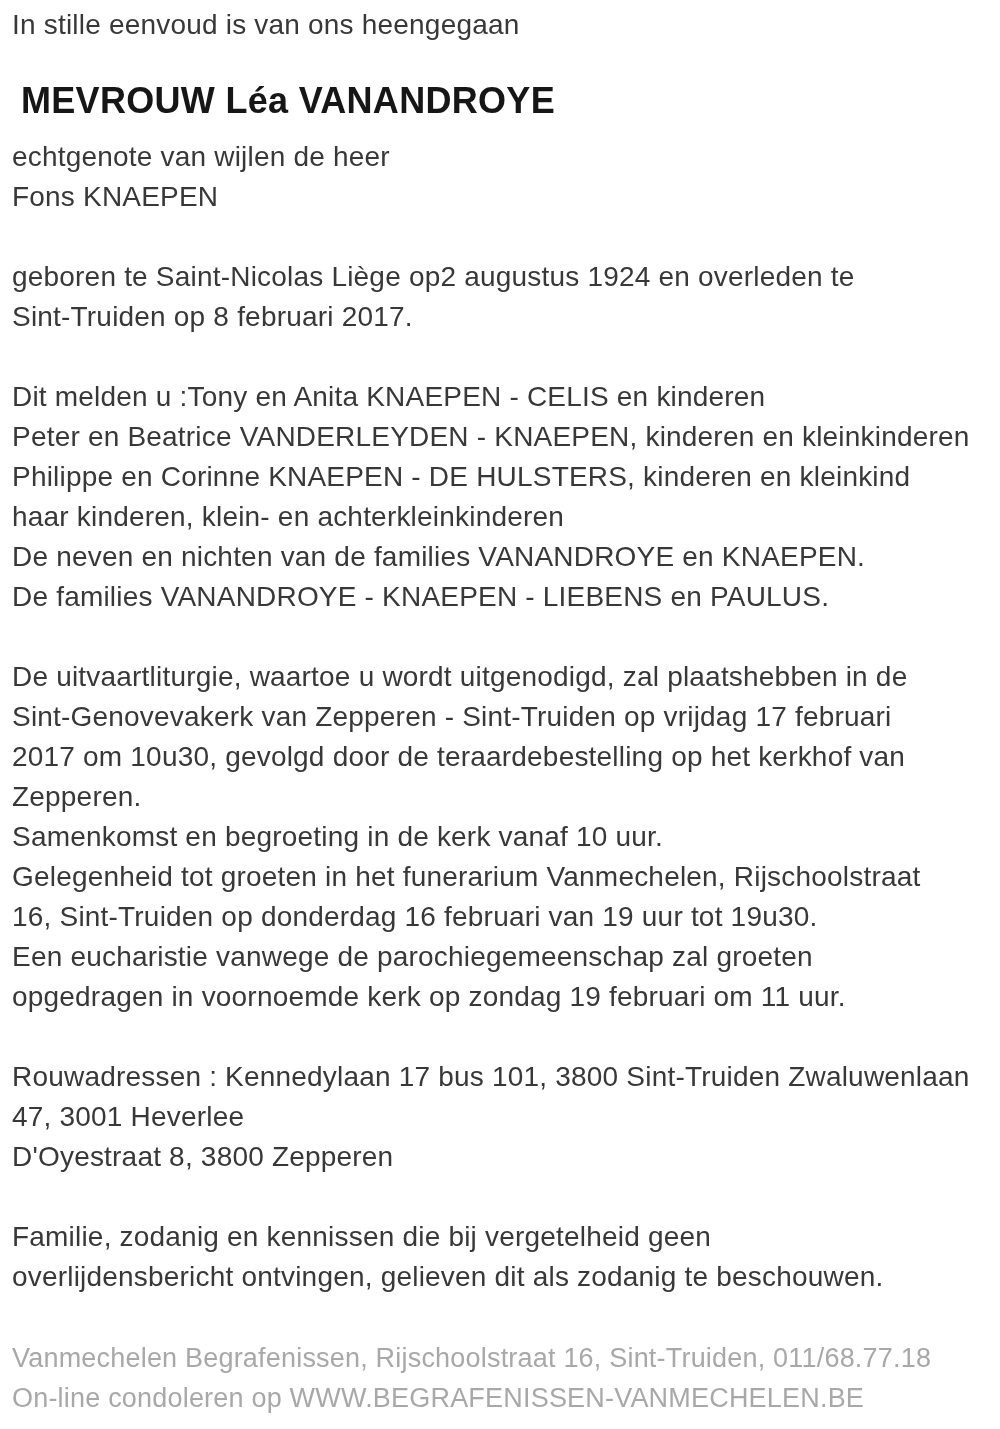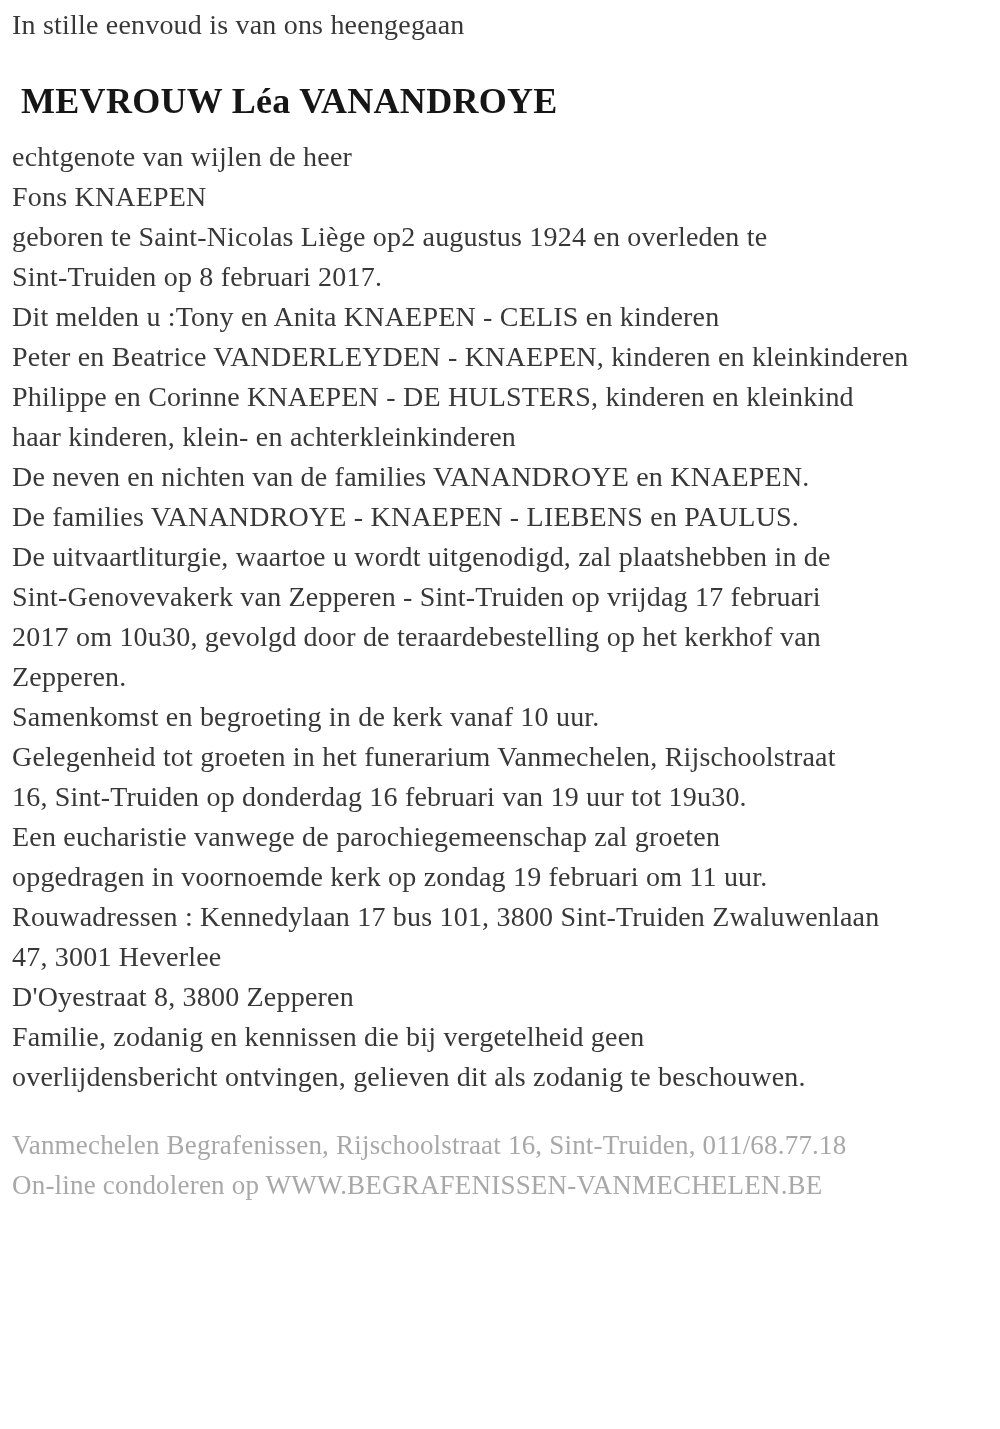--- a/index.html
+++ b/index.html
@@ -8,47 +8,48 @@
     background: #ffffff;
     width: 1000px;
     height: 1429px;
     overflow: hidden;
   }
   .page {
     box-sizing: border-box;
     width: 891px;
     height: 1429px;
     padding: 5px 22px 0 12px;
-    font-family: Liberation Serif, serif;
+    font-family: Liberation Sans, sans-serif;
     color: #383838;
   }
   .line {
     height: 40px;
     line-height: 40px;
     font-size: 28px;
     white-space: nowrap;
     letter-spacing: 0.2px;
   }
   .title {
     font-size: 36px;
     font-weight: 700;
     line-height: 48px;
     height: 48px;
     margin: 32px 0 8px 9px;
     color: #161616;
     white-space: nowrap;
     letter-spacing: 0.3px;
   }
   .para {
+    margin-top: 40px;
   }
   .para.first {
     margin-top: 12px;
   }
   .footer {
-    margin-top: 28px;
+    margin-top: 41px;
   }
   .footer .line {
     color: #a8a8a8;
     font-size: 27px;
   }
 </style>
 </head>
 <body>
 
 <div class="page">

